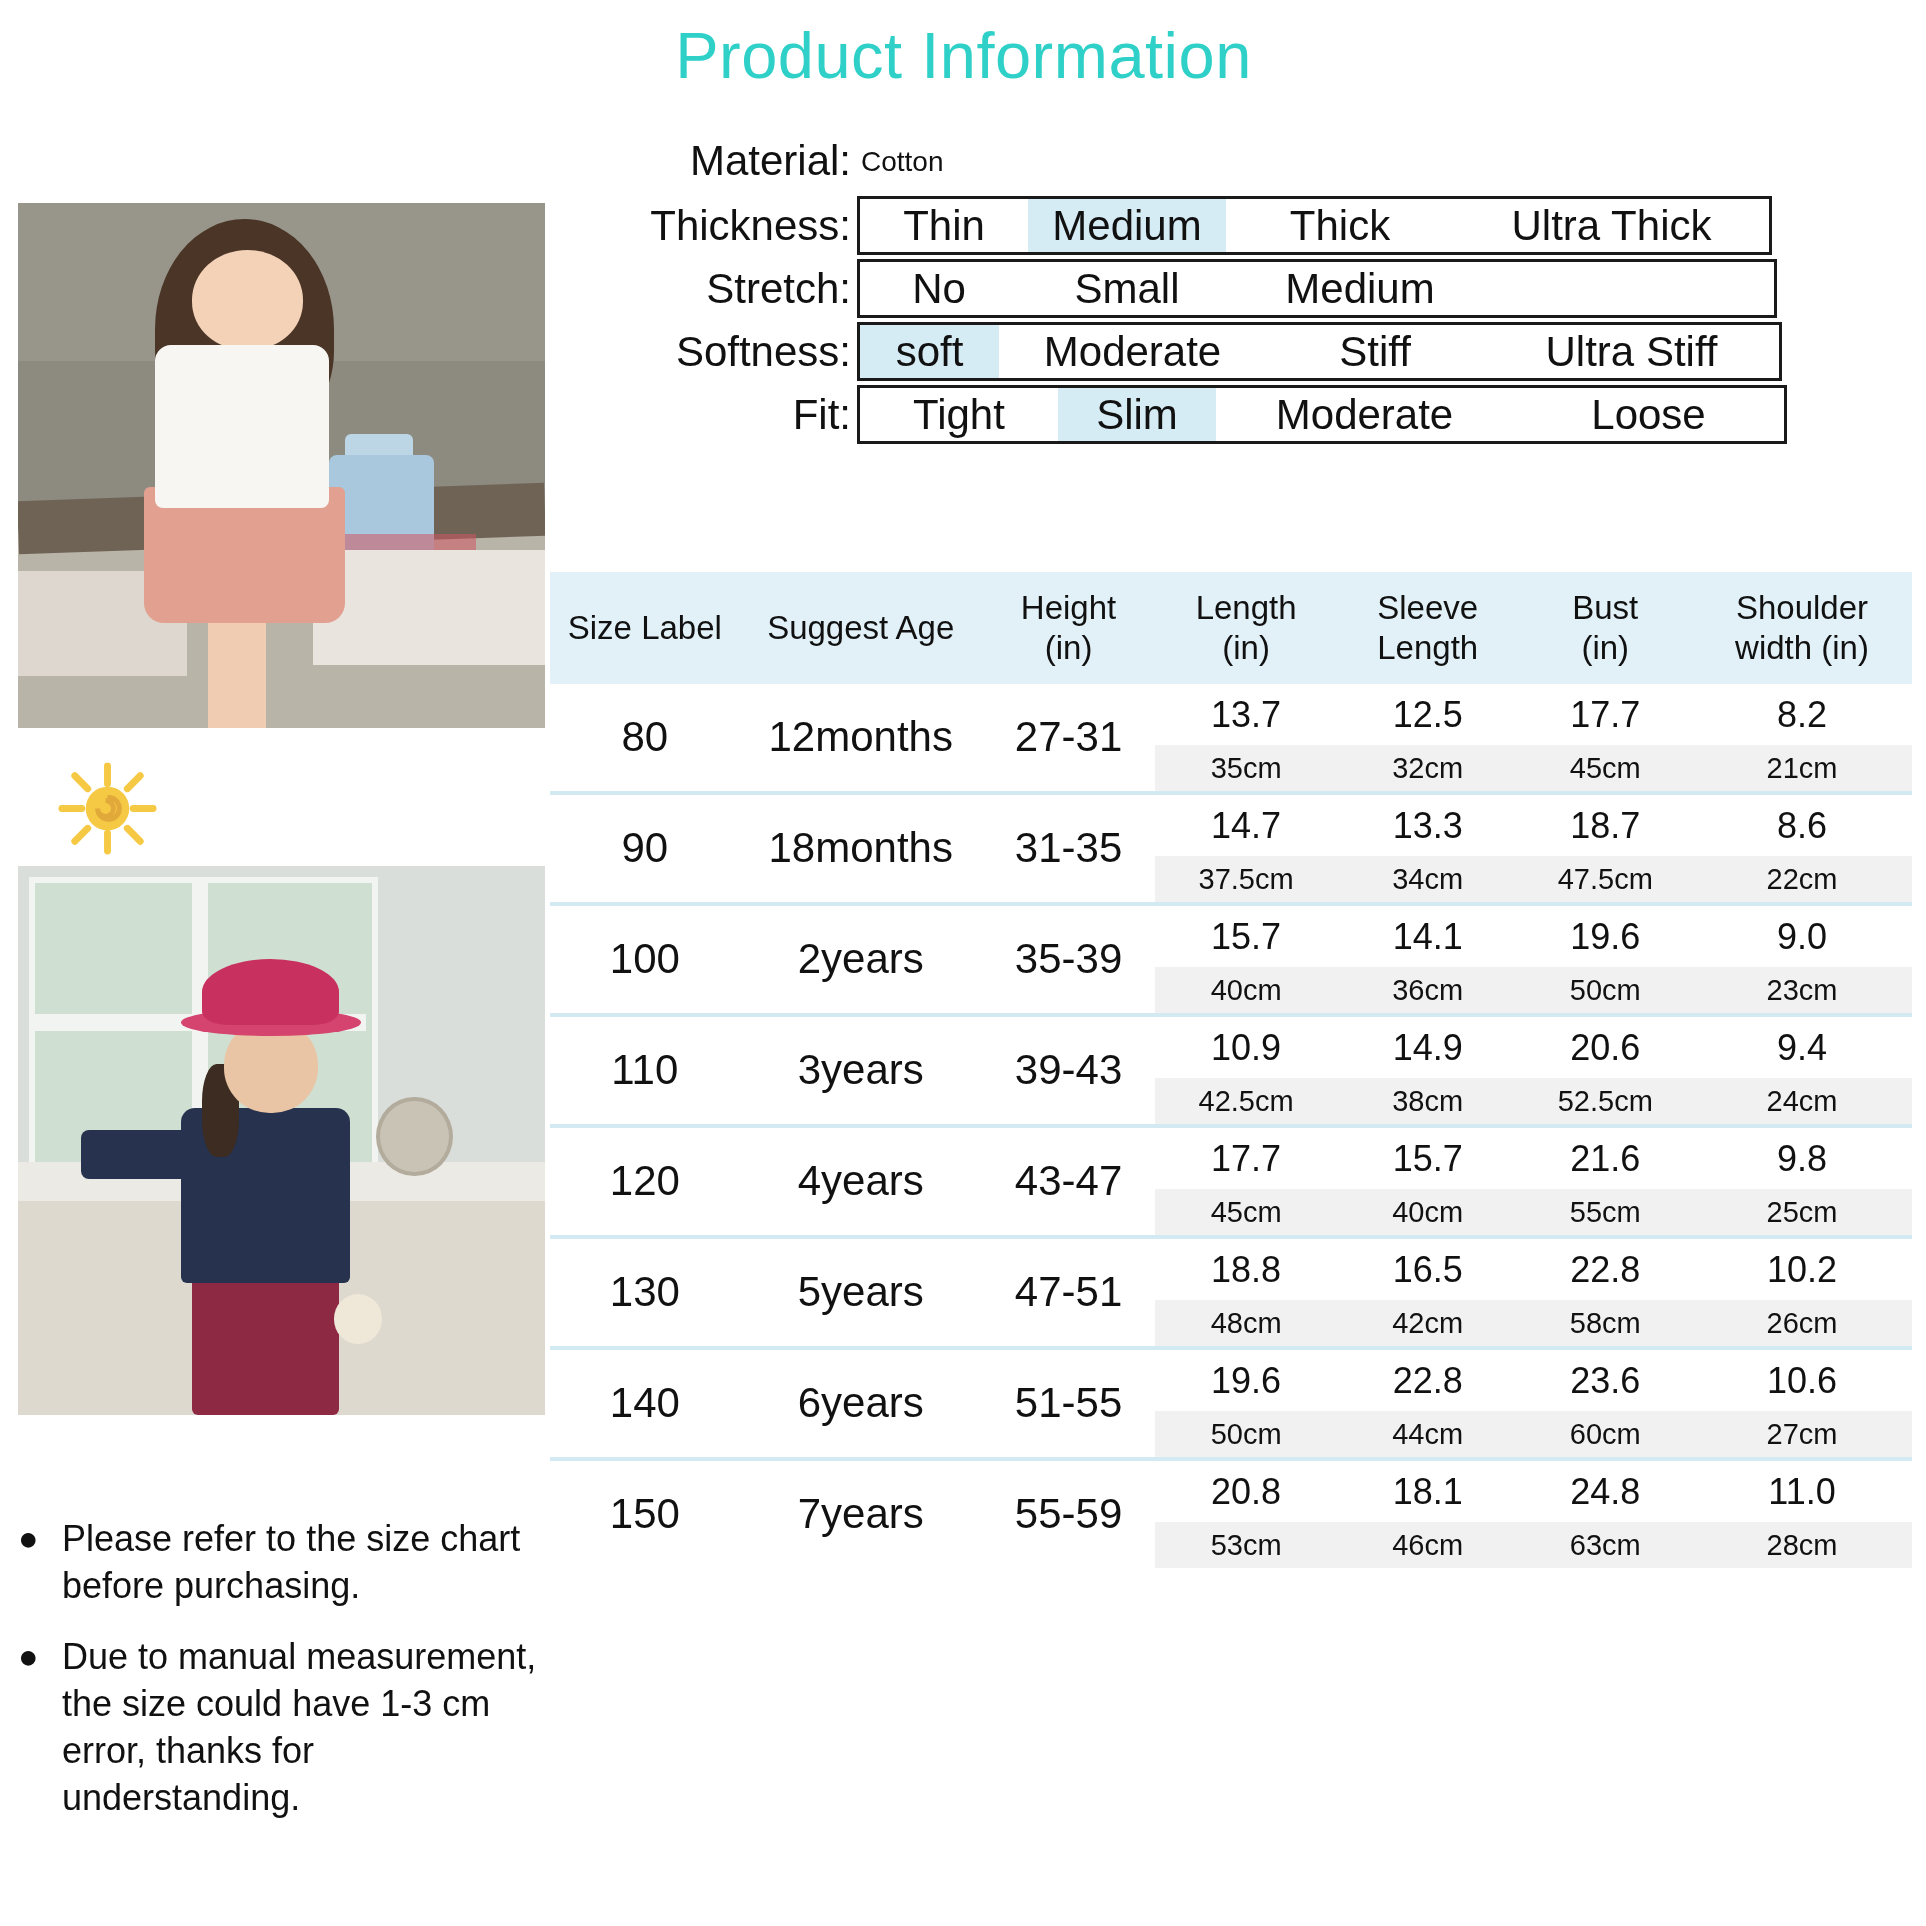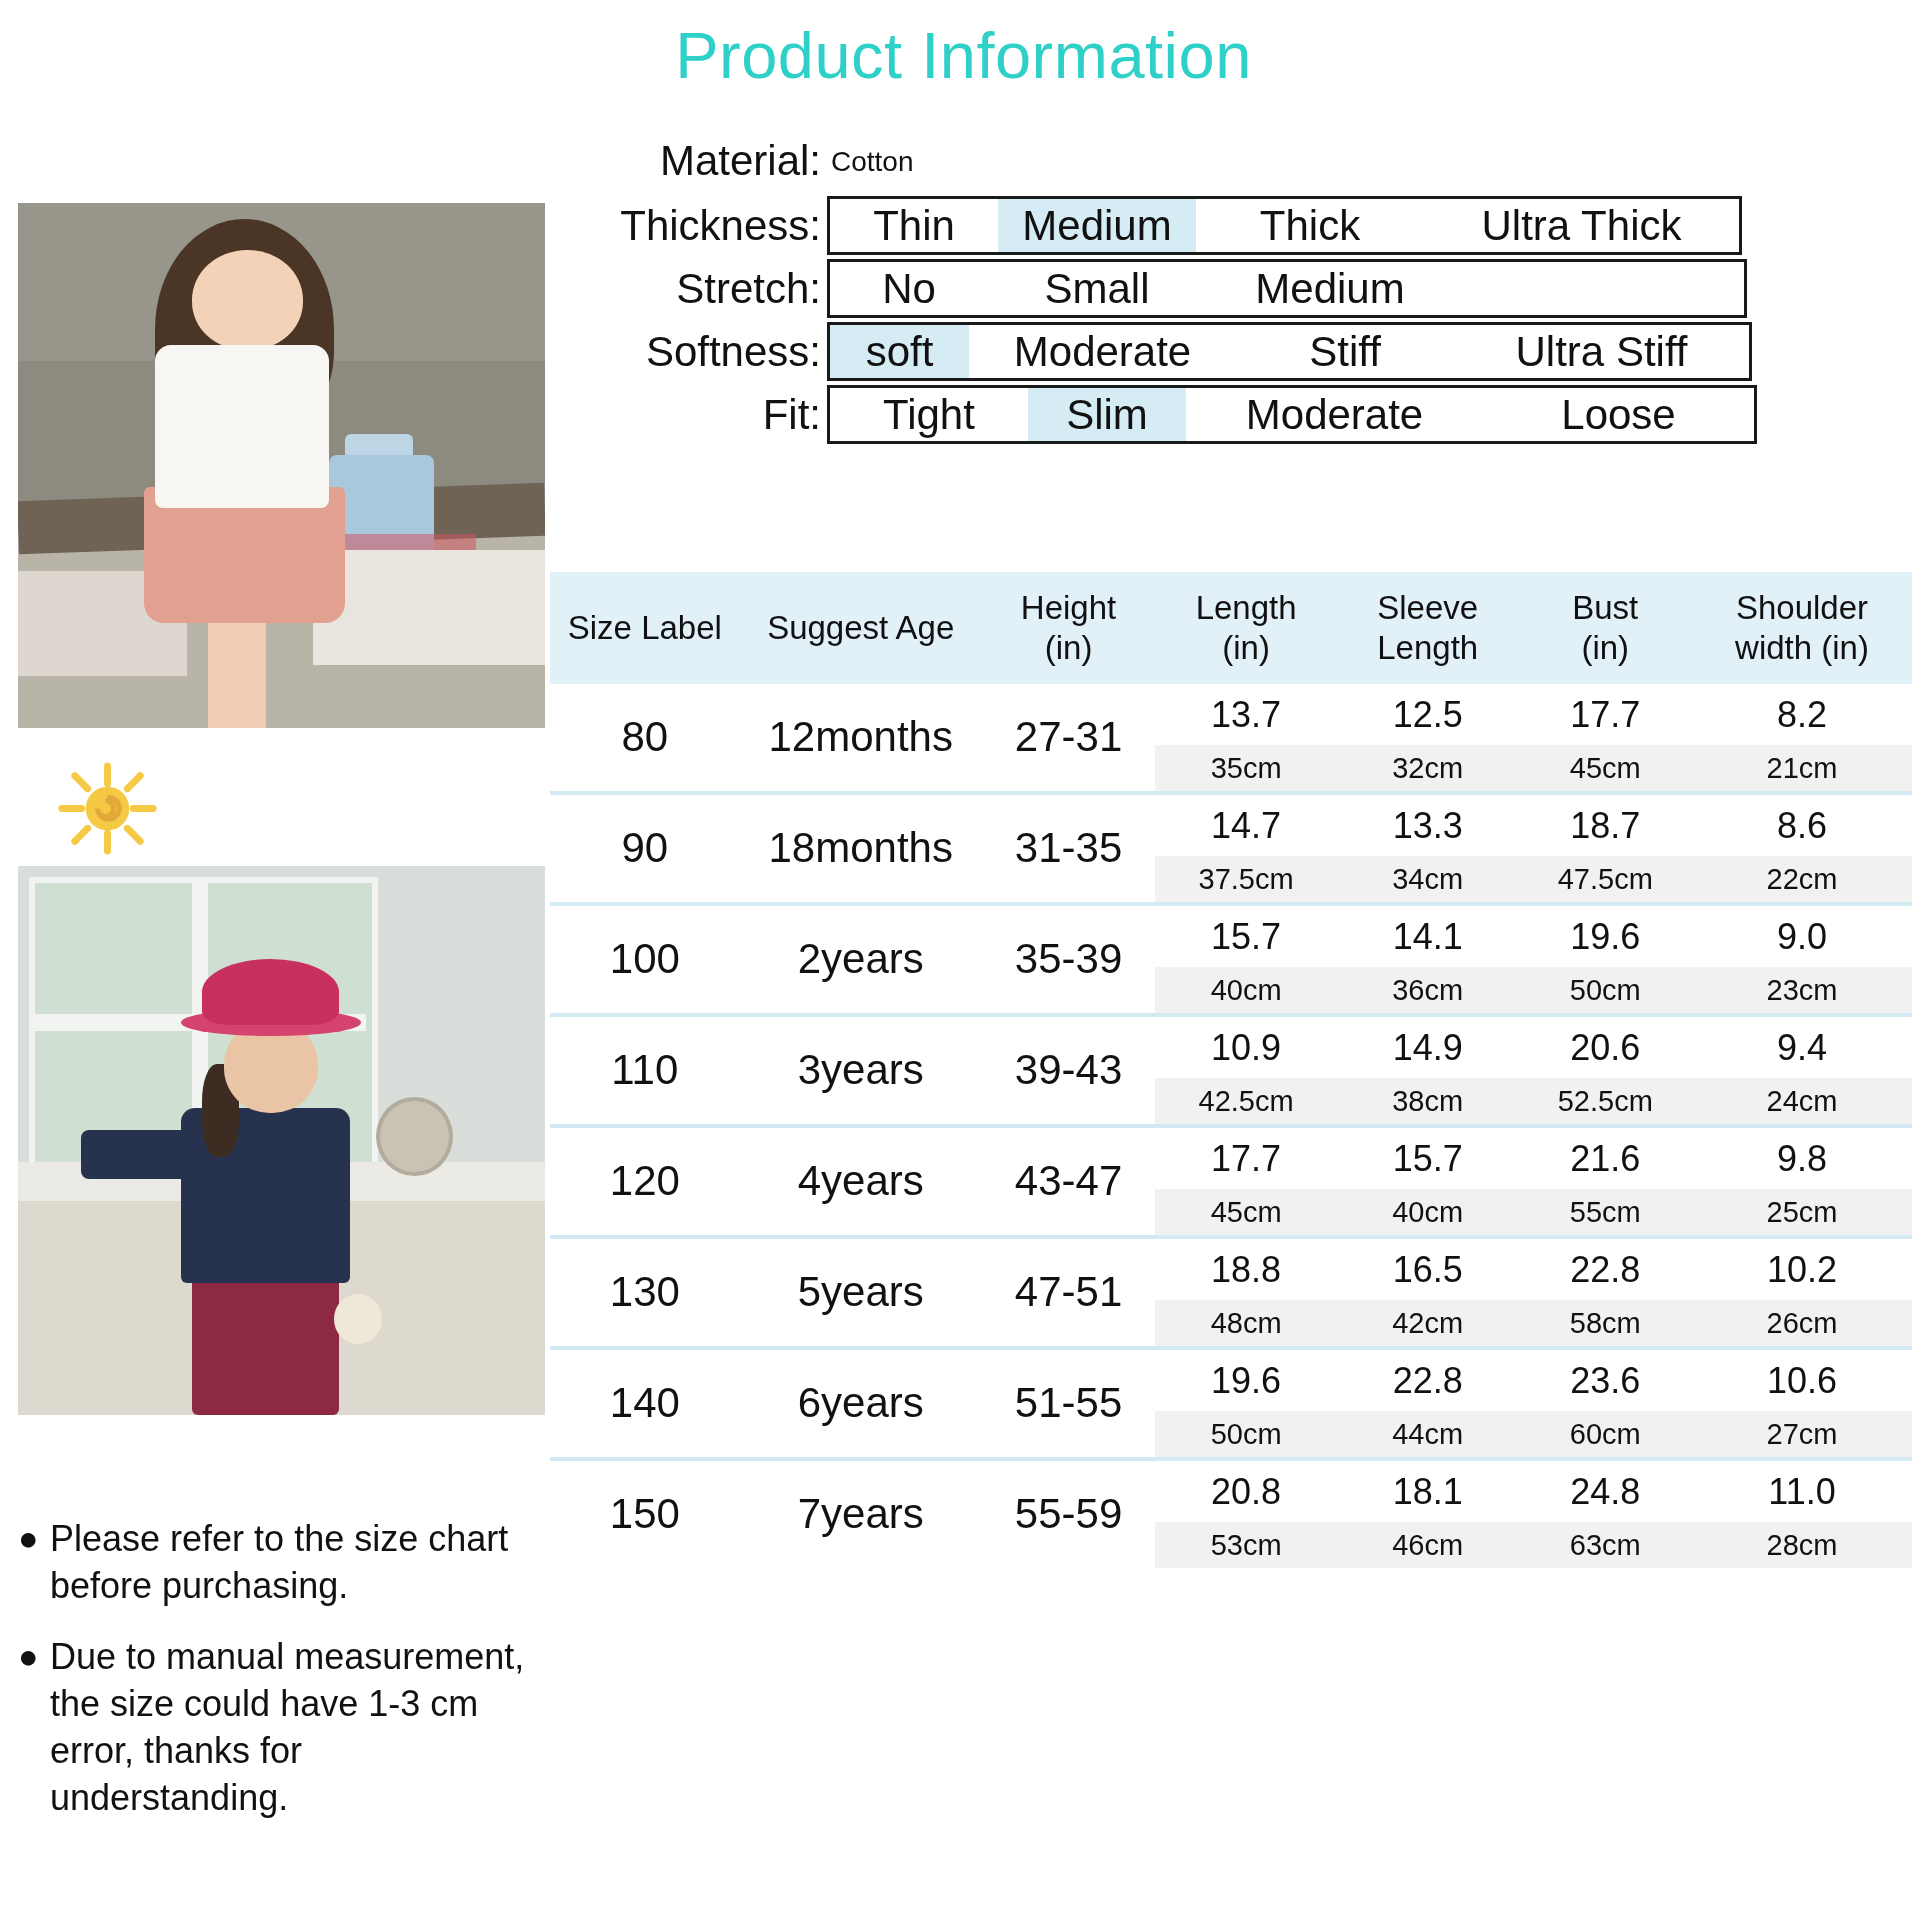--- a/index.html
+++ b/index.html
@@ -24,21 +24,21 @@
     width: 1927px;
     text-align: center;
     font-size: 65px;
     color: #2ed0c8;
     letter-spacing: 0.5px;
   }
 
   
   #spec {
     position: absolute;
-    left: 554px;
+    left: 584px;
     top: 131px;
     width: 1188px;
   }
   .spec-row {
     display: flex;
     align-items: stretch;
     margin-bottom: 4px;
     height: 59px;
   }
   .spec-label {
@@ -152,21 +152,21 @@
   .note {
     display: flex;
     margin-bottom: 24px;
   }
   .note .dot {
     width: 32px;
     flex: 0 0 32px;
     font-size: 34px;
     line-height: 47px;
   }
-  .note .txt { flex: 1; }
+  .note .txt { flex: 1; margin-left: 12px; }
 
   
   #size-table {
     position: absolute;
     left: 550px;
     top: 572px;
     width: 1362px;
     border-collapse: collapse;
   }
   #size-table th {

